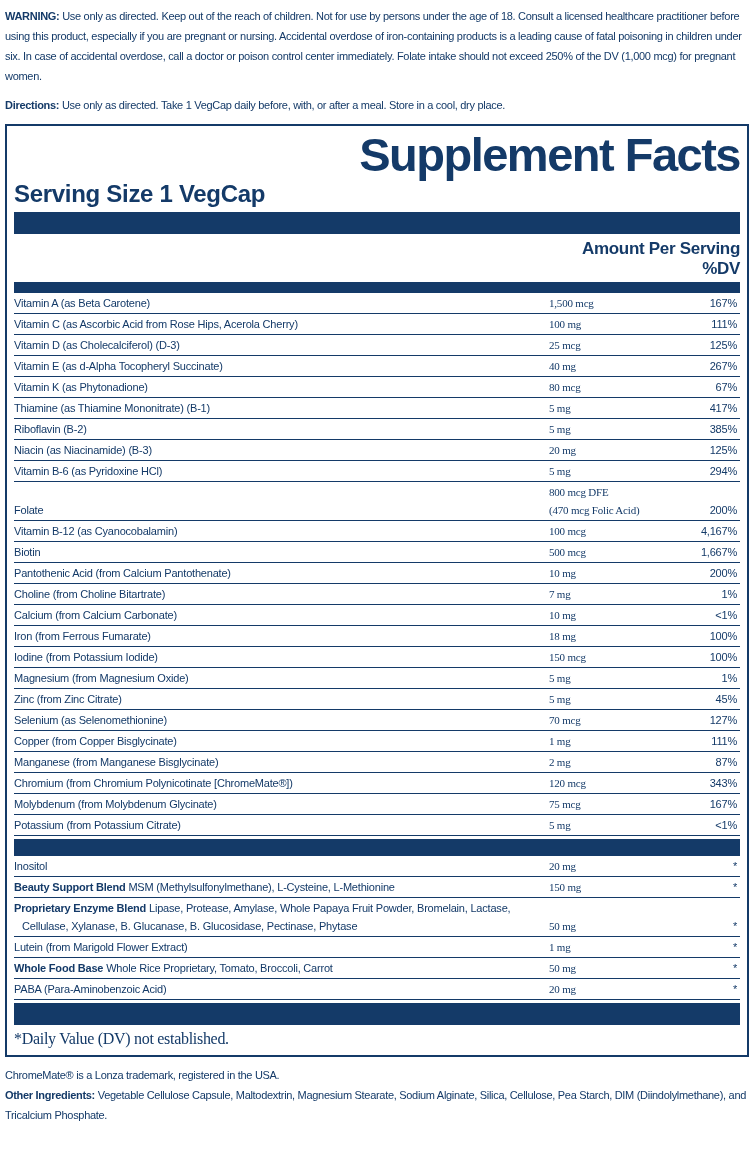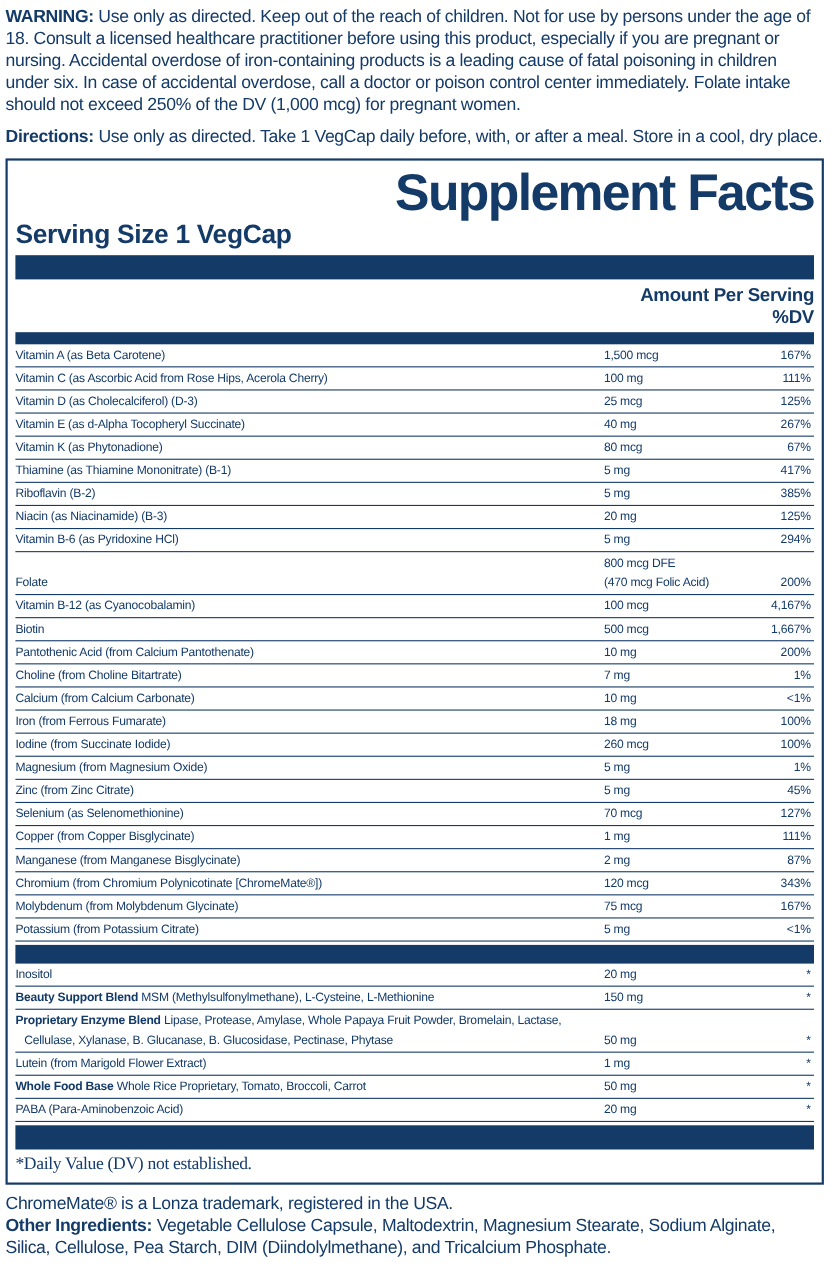--- a/index.html
+++ b/index.html
@@ -7,21 +7,21 @@
   html, body { margin: 0; padding: 0; }
   body {
     width: 755px; height: 1150px; overflow: hidden;
     background: #ffffff; color: var(--navy);
     font-family: "Liberation Sans", sans-serif;
   }
   .page { padding: 6px 6px 0 5px; }
 
   .para {
     margin: 0 0 9px 0;
-    font-size: 16px; line-height: 20px; letter-spacing: -0.3px;
+    font-size: 11px; line-height: 20px; letter-spacing: -0.3px;
   }
   .para b { font-weight: bold; }
 
   
   .panel {
     border: 2.5px solid var(--navy);
     padding: 2px 7px 0 7px;
     margin: 0 0 8px 0;
   }
   .title {
@@ -49,21 +49,21 @@
     display: flex; align-items: flex-end;
     padding: 1px 0 1px 0;
     border-bottom: 1.5px solid var(--navy);
     font-size: 11px; line-height: 18px; letter-spacing: -0.2px;
   }
   .fact-row .name {
     flex: 1 1 auto; max-width: 535px; min-width: 0;
     padding-left: 8px; text-indent: -8px; padding-right: 10px;
   }
   .fact-row .name b { font-weight: bold; }
-  .fact-row .amount { flex: 0 0 140px; }
+  .fact-row .amount { flex: 0 0 140px; font-family: Liberation Serif, serif; }
   .fact-row .dv { flex: 0 0 48px; text-align: right; }
 
   .footnote {
     font-size: 16px; letter-spacing: -0.3px;
     padding: 5px 0 7px 0;
     font-family: Liberation Serif, serif;
   }
 
   .trademark { margin-bottom: 0; }
 </style>
@@ -197,23 +197,23 @@
           <div class="dv">&lt;1%</div>
         </div>
         <div class="fact-row">
           <div class="name">Iron (from Ferrous Fumarate)</div>
           <div class="amount">
             <div>18 mg</div>
           </div>
           <div class="dv">100%</div>
         </div>
         <div class="fact-row">
-          <div class="name">Iodine (from Succinate Iodide)</div>
-          <div class="amount">
-            <div>260 mcg</div>
+          <div class="name">Iodine (from Potassium Iodide)</div>
+          <div class="amount">
+            <div>150 mcg</div>
           </div>
           <div class="dv">100%</div>
         </div>
         <div class="fact-row">
           <div class="name">Magnesium (from Magnesium Oxide)</div>
           <div class="amount">
             <div>5 mg</div>
           </div>
           <div class="dv">1%</div>
         </div>

